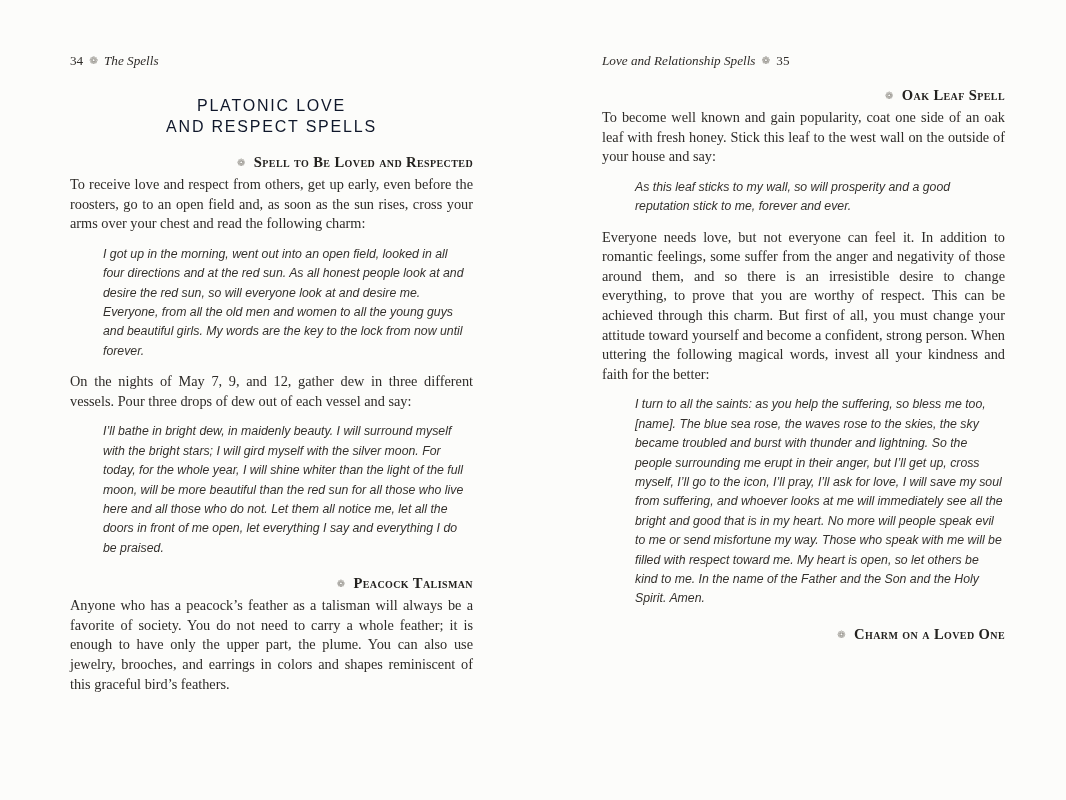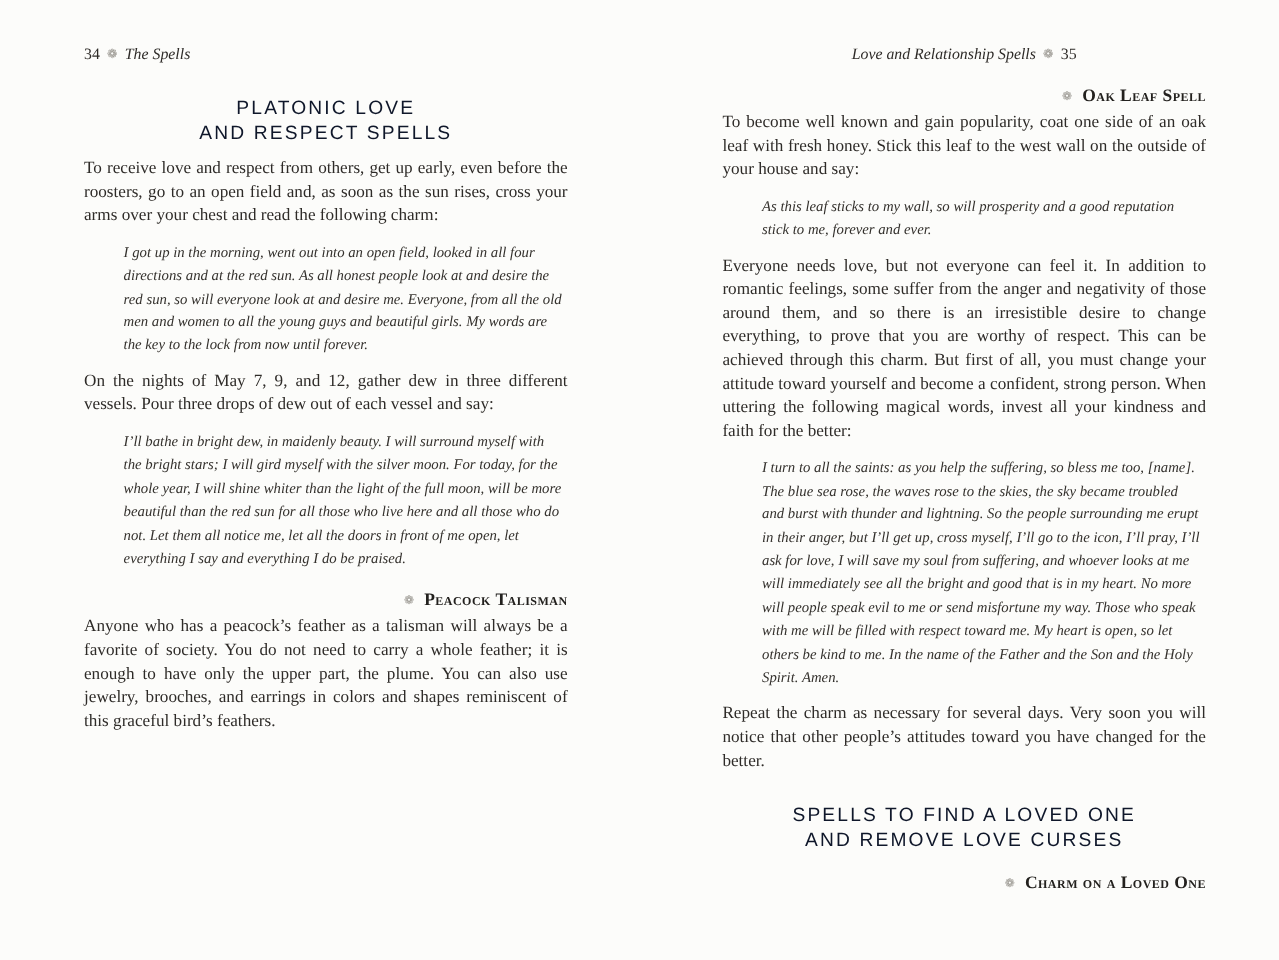--- a/index.html
+++ b/index.html
@@ -7,22 +7,22 @@
     width:1066px; height:800px; position:relative;
     background:#fcfcfa;
     font-family:"Liberation Serif", serif;
     color:#2e2b28;
     overflow:hidden;
   }
   .page { position:absolute; top:36px; width:403px; }
   .page-left  { left:70px; }
   .page-right { left:602px; }
 
-  .running-head { font-size:13.2px; line-height:17px; color:#2e2b28; white-space:nowrap; }
-  .running-head.rh-right { text-align:center; }
+  .running-head { font-size:13.2px; line-height:17px; color:#2e2b28; white-space:nowrap;margin-top:16px; }
+  .running-head.rh-right { text-align:left; }
   .run-title { font-style:italic; }
   .orn {
     font-family:"DejaVu Sans", sans-serif;
     color:#908d86; font-style:normal; font-weight:normal;
     font-size:10.5px; padding:0 6px; position:relative; top:-1px;
   }
 
   .section-title {
     font-family:"Liberation Sans", sans-serif;
     font-weight:400; font-size:16px; letter-spacing:1.8px;
@@ -37,40 +37,41 @@
     margin:16px 0 2px 0; line-height:19px;text-align:right;
   }
   .spell-heading .orn { padding-left:1px; padding-right:8px; font-size:10px; }
 
   .body-para {
     font-size:14.3px; line-height:19.6px; text-align:justify;
     margin:0; 
   }
 
   .charm {
-    font-family:Liberation Serif, serif; font-style:italic;
+    font-family:Liberation Sans, sans-serif; font-style:italic;
     font-size:12.3px; line-height:19.4px; color:#34312d;
     margin:11px 2px 11px 33px; text-align:left;
   }
 </style>
 </head>
 <body>
 
 <div>
 
   <section class="page page-left">
     <header class="running-head rh-left">
       <span>34</span><span class="orn">❁</span><span class="run-title">The Spells</span>
     </header>
 
     <h1 class="section-title">
       <span class="tline">PLATONIC LOVE</span>
       <span class="tline">AND RESPECT SPELLS</span>
     </h1>
 
+    <h2 class="spell-heading"><span class="orn">❁</span><span>Spell to Be Loved and Respected</span></h2>
     <p class="body-para">To receive love and respect from others, get up early, even before the roosters, go to an open field and, as soon as the sun rises, cross your arms over your chest and read the following charm:</p>
     <p class="charm">I got up in the morning, went out into an open field, looked in all four directions and at the red sun. As all honest people look at and desire the red sun, so will everyone look at and desire me. Everyone, from all the old men and women to all the young guys and beautiful girls. My words are the key to the lock from now until forever.</p>
 
     <p class="body-para">On the nights of May 7, 9, and 12, gather dew in three different vessels. Pour three drops of dew out of each vessel and say:</p>
     <p class="charm">I’ll bathe in bright dew, in maidenly beauty. I will surround myself with the bright stars; I will gird myself with the silver moon. For today, for the whole year, I will shine whiter than the light of the full moon, will be more beautiful than the red sun for all those who live here and all those who do not. Let them all notice me, let all the doors in front of me open, let everything I say and everything I do be praised.</p>
 
     <h2 class="spell-heading"><span class="orn">❁</span><span>Peacock Talisman</span></h2>
     <p class="body-para">Anyone who has a peacock’s feather as a talisman will always be a favorite of society. You do not need to carry a whole feather; it is enough to have only the upper part, the plume. You can also use jewelry, brooches, and earrings in colors and shapes reminiscent of this graceful bird’s feathers.</p>
   </section>
 
@@ -78,24 +79,19 @@
     <header class="running-head rh-right">
       <span class="run-title">Love and Relationship Spells</span><span class="orn">❁</span><span>35</span>
     </header>
 
     <h2 class="spell-heading"><span class="orn">❁</span><span>Oak Leaf Spell</span></h2>
     <p class="body-para">To become well known and gain popularity, coat one side of an oak leaf with fresh honey. Stick this leaf to the west wall on the outside of your house and say:</p>
     <p class="charm">As this leaf sticks to my wall, so will prosperity and a good reputation stick to me, forever and ever.</p>
 
     <p class="body-para">Everyone needs love, but not everyone can feel it. In addition to romantic feelings, some suffer from the anger and negativity of those around them, and so there is an irresistible desire to change everything, to prove that you are worthy of respect. This can be achieved through this charm. But first of all, you must change your attitude toward yourself and become a confident, strong person. When uttering the following magical words, invest all your kindness and faith for the better:</p>
     <p class="charm">I turn to all the saints: as you help the suffering, so bless me too, [name]. The blue sea rose, the waves rose to the skies, the sky became troubled and burst with thunder and lightning. So the people surrounding me erupt in their anger, but I’ll get up, cross myself, I’ll go to the icon, I’ll pray, I’ll ask for love, I will save my soul from suffering, and whoever looks at me will immediately see all the bright and good that is in my heart. No more will people speak evil to me or send misfortune my way. Those who speak with me will be filled with respect toward me. My heart is open, so let others be kind to me. In the name of the Father and the Son and the Holy Spirit. Amen.</p>
-    <p class="body-para">Repeat the charm as necessary for several days. Very soon you will notice that other people’s attitudes toward you have changed for the better.</p>
 
-    <h1 class="section-title">
-      <span class="tline">SPELLS TO FIND A LOVED ONE</span>
-      <span class="tline">AND REMOVE LOVE CURSES</span>
-    </h1>
 
     <h2 class="spell-heading"><span class="orn">❁</span><span>Charm on a Loved One</span></h2>
 
   </section>
 
 </div>
 
 </body></html>

